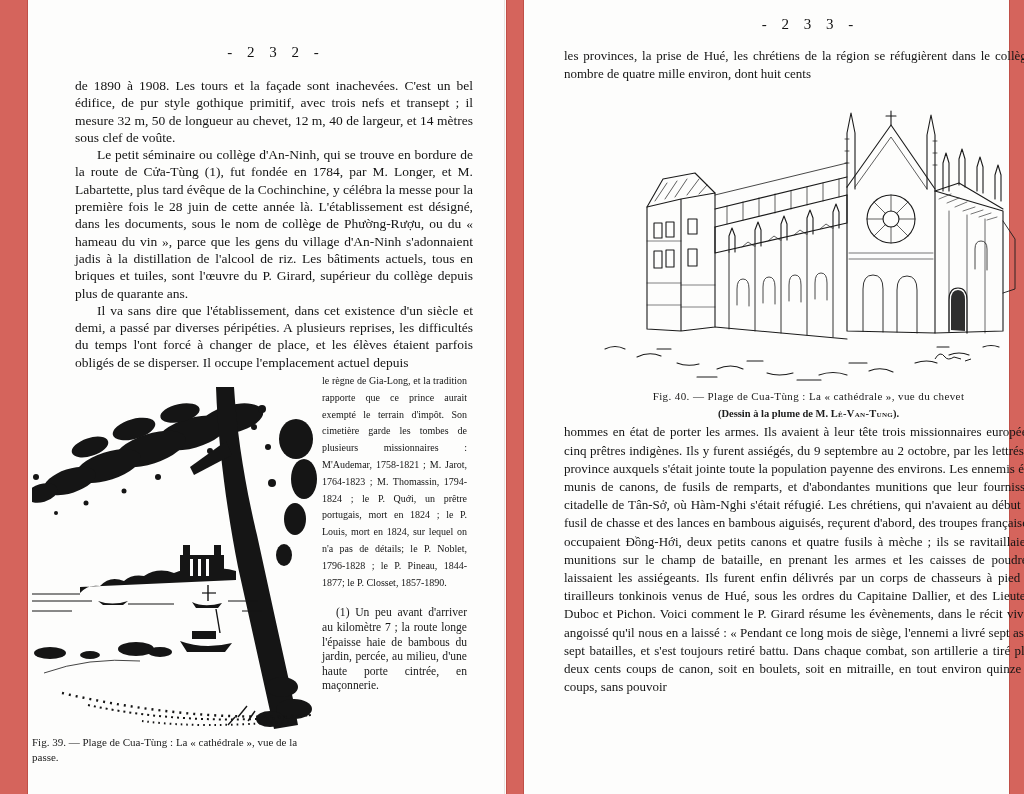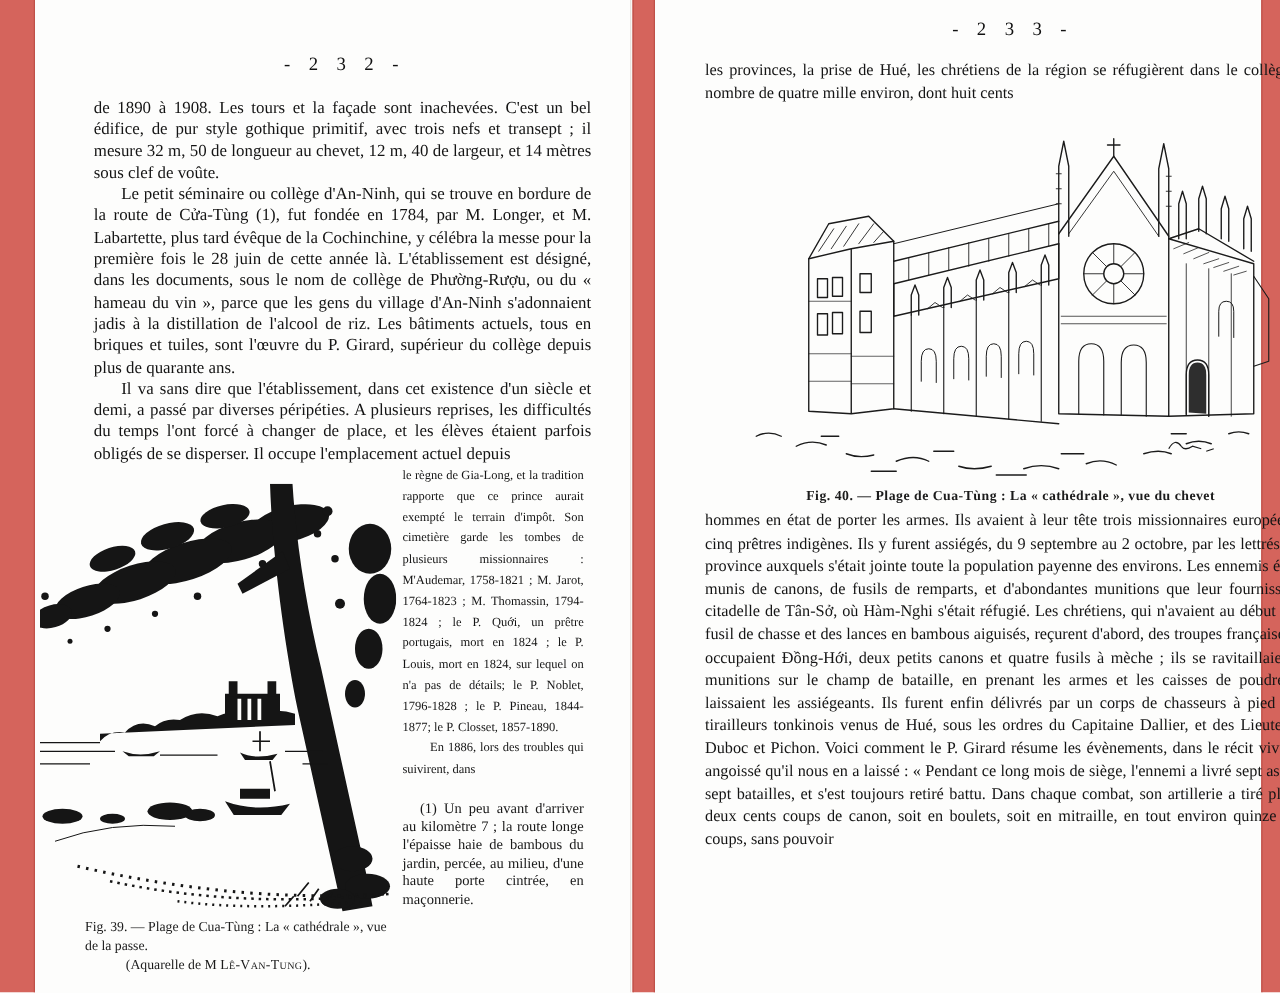--- a/index.html
+++ b/index.html
@@ -35,25 +35,25 @@
   .fig-area{width:285px;flex:0 0 285px;}
   .narrow-col{width:145px;flex:0 0 145px;margin-left:5px;}
   .narrow-col p.body{font-size:10px;line-height:16.8px;}
   .footnote{
     margin-top:15px;font-size:11.6px;line-height:14.6px;text-align:justify;
     text-indent:14px;color:#181818;
   }
   .fig39-svg{display:block;margin-top:14px;}
   .caption{font-size:11px;color:#1b1b1b;line-height:15px;}
   .caption .smallcaps{font-variant:small-caps;letter-spacing:0.3px;}
-  .cap39-1{margin-top:4px;text-align:left;margin-left:36px;}
+  .cap39-1{margin-top:4px;text-align:left;}
   .cap39-2{text-align:center;}
 
   .fig40-wrap{width:424px;margin:10px auto 2px auto;}
-  .cap40-1{text-align:center;margin-top:4px;letter-spacing:0.4px;font-weight:bold;}
+  .cap40-1{text-align:center;margin-top:4px;letter-spacing:0.4px;}
   .cap40-2{text-align:center;font-weight:bold;font-size:10.5px;margin-top:2px;}
   .right-body{margin-top:14px;}
 </style>
 </head>
 <body>
 
 <div class="red-bar left"></div>
 <div class="red-bar mid"></div>
 <div class="red-bar right"></div>
 <div class="gutter-line" style="left:504px"></div>
@@ -127,27 +127,23 @@
           <path d="M12,286 q44,-16 96,-12" stroke-width="0.8"></path>
           <path d="M30,306 q60,14 122,20 q62,6 128,2" stroke-width="2.4" stroke-dasharray="2 5"></path>
           <path d="M56,318 q56,12 116,14 q48,2 108,-4" stroke-width="2" stroke-dasharray="2 4"></path>
           <path d="M110,334 q60,8 150,0" stroke-width="2" stroke-dasharray="1.6 4"></path>
           <path d="M206,330 l9,-11 M216,334 l7,-10 M226,336 l8,-9 M196,338 l7,-8" stroke-width="1.4"></path>
         </g>
       </svg>
       <div class="caption cap39-1">
         <span>Fig. 39.  — Plage de Cua-Tùng : La « cathédrale », vue de la passe.</span>
       </div>
-      <div class="caption cap39-2">
-        <span>(Aquarelle de M </span><span class="smallcaps">Lê-Van-Tung</span><span>).</span>
-      </div>
     </div>
     <div class="narrow-col">
       <p class="body">le règne de Gia-Long, et la tradition rapporte que ce prince aurait exempté le terrain d'impôt. Son cimetière garde les tombes de plusieurs missionnaires : M'Audemar, 1758-1821 ; M. Jarot, 1764-1823 ; M. Thomassin, 1794-1824 ; le P. Quới, un prêtre portugais, mort en 1824 ; le P. Louis, mort en 1824, sur lequel on n'a pas de détails; le P. Noblet, 1796-1828 ; le P. Pineau, 1844-1877; le P. Closset, 1857-1890.</p>
-      <p class="body indent">En 1886, lors des troubles qui suivirent, dans</p>
       <div class="footnote">(1) Un peu avant d'arriver au kilomètre 7 ; la route longe l'épaisse haie de bambous du jardin, percée, au milieu, d'une haute porte cintrée, en maçonnerie.</div>
     </div>
   </div>
 </div>
 
 <div class="page page-right">
   <div class="page-num">- 2 3 3 -</div>
   <p class="body">les provinces, la prise de Hué, les chrétiens de la région se réfugièrent dans le collège, au nombre de quatre mille environ, dont huit cents</p>
 
   <div class="fig40-wrap">
@@ -198,16 +194,19 @@
         <path d="M352,118 V238 M370,122 V240 M388,126 V240" stroke-width="0.65"></path>
         <path d="M378,176 v-20 q0,-8 6,-8 q6,0 6,8 v21" stroke-width="0.8"></path>
         <path d="M352,239 v-32 q0,-12 9,-12 q9,0 9,12 v33"></path>
       </g>
       <path d="M354,237 v-30 q0,-10 7,-10 q7,0 7,10 v31 z" fill="#2e2e2e" stroke="none"></path>
       <path d="M338,266 q5,-9 10,-2 q3,4 9,0 l7,2 M368,268 l6,-2" stroke="#1b1b1b" fill="none" stroke-width="1"></path>
     </svg>
     <div class="caption cap40-1">
       <span>Fig. 40. — Plage de Cua-Tùng : La « cathédrale », vue du chevet</span>
     </div>
+    <div class="caption cap40-2">
+      <span>(Dessin à la plume de M. </span><span class="smallcaps">Lê-Van-Tung</span><span>).</span>
+    </div>
   </div>
 
   <p class="body right-body">hommes en état de porter les armes. Ils avaient à leur tête trois missionnaires européens et cinq prêtres indigènes. Ils y furent assiégés, du 9 septembre au 2 octobre, par les lettrés de la province auxquels s'était jointe toute la population payenne des environs. Les ennemis étaient munis de canons, de fusils de remparts, et d'abondantes munitions que leur fournissait la citadelle de Tân-Sở, où Hàm-Nghi s'était réfugié. Les chrétiens, qui n'avaient au début qu'un fusil de chasse et des lances en bambous aiguisés, reçurent d'abord, des troupes françaises qui occupaient Đồng-Hới, deux petits canons et quatre fusils à mèche ; ils se ravitaillaient en munitions sur le champ de bataille, en prenant les armes et les caisses de poudre que laissaient les assiégeants. Ils furent enfin délivrés par un corps de chasseurs à pied et de tirailleurs tonkinois venus de Hué, sous les ordres du Capitaine Dallier, et des Lieutenants Duboc et Pichon. Voici comment le P. Girard résume les évènements, dans le récit vivant et angoissé qu'il nous en a laissé : « Pendant ce long mois de siège, l'ennemi a livré sept assauts, sept batailles, et s'est toujours retiré battu. Dans chaque combat, son artillerie a tiré plus de deux cents coups de canon, soit en boulets, soit en mitraille, en tout environ quinze cents coups, sans pouvoir</p>
 </div>
 
 </body></html>

